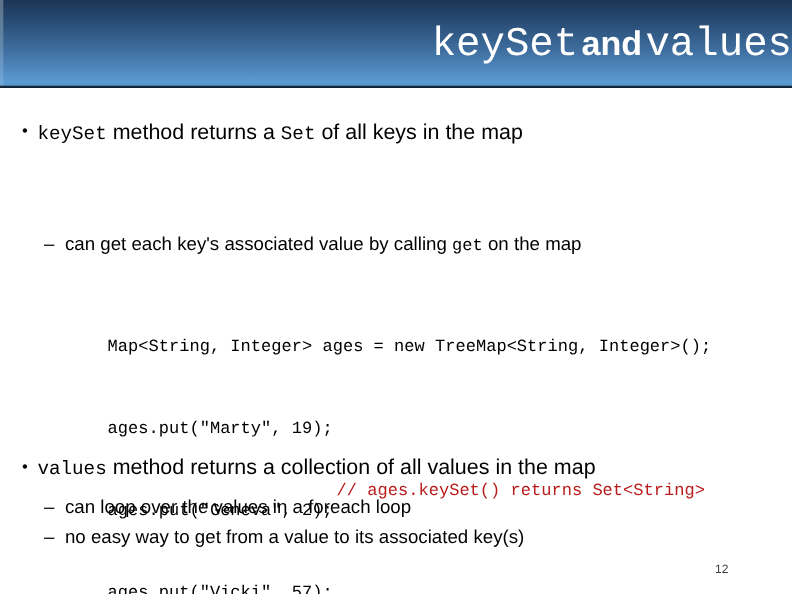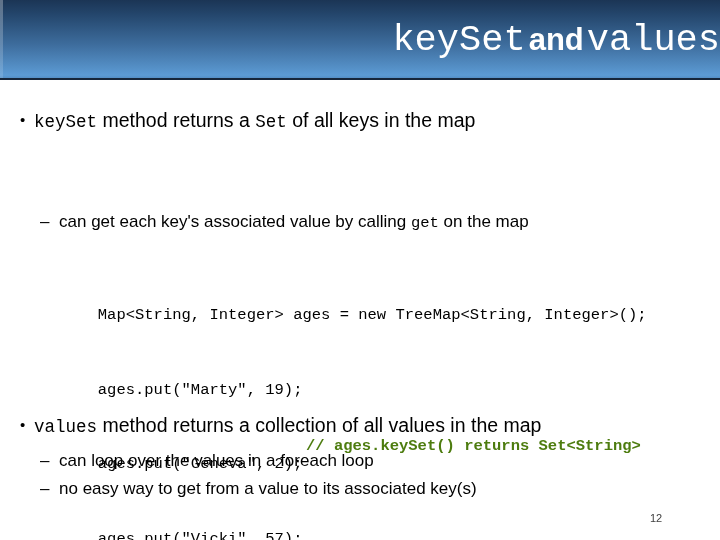--- a/index.html
+++ b/index.html
@@ -132,22 +132,22 @@
     white-space: pre;
     text-align: center;
   }
   #code-block b {
     font-weight: bold;
   }
   .cmt {
     position: absolute;
     left: 500px;
     top: 0;
-    color: #4d7c0f;
-    font-weight: bold;
+    color: #b91c1c;
+    font-weight: normal;
     white-space: pre;
   }
   .cmt-near {
     left: 264px;
   }
 
   
   #page-number {
     position: absolute;
     left: 650px;

